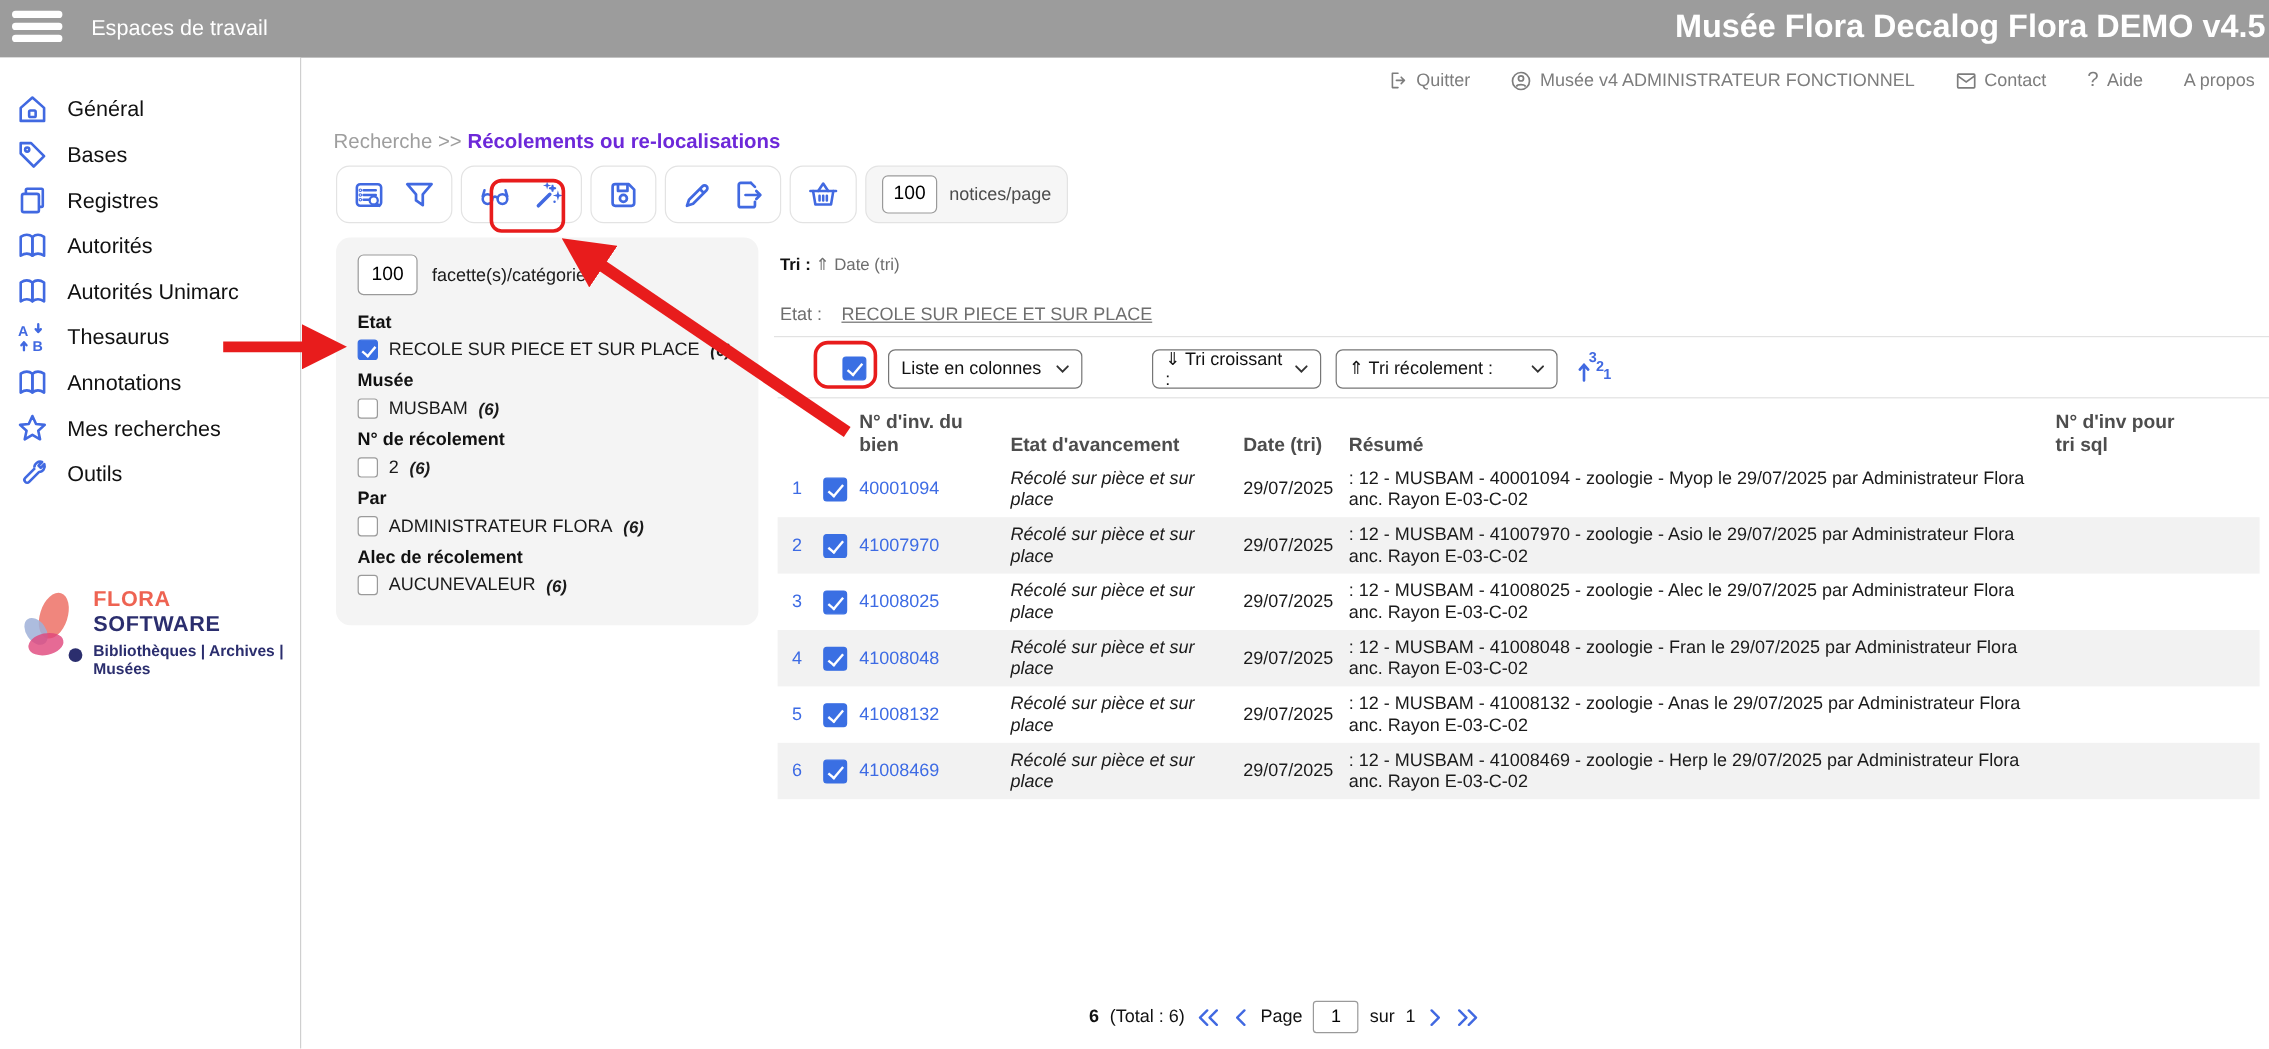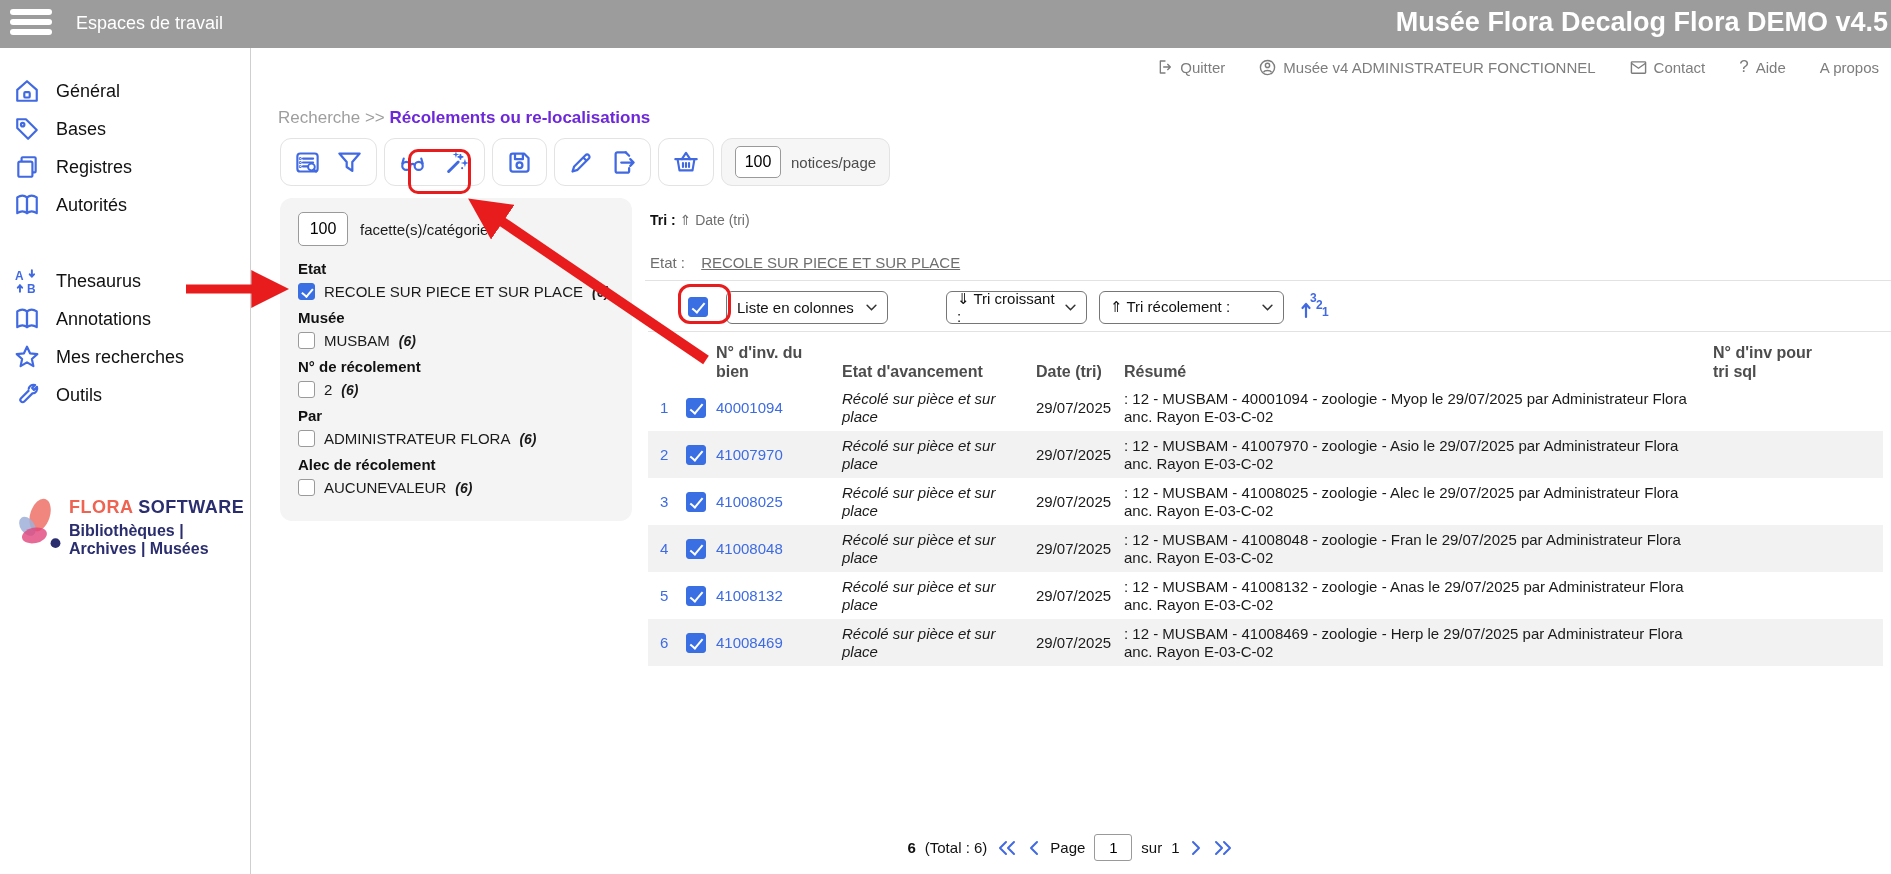--- a/index.html
+++ b/index.html
@@ -22,21 +22,21 @@
   
   .sidebar { position:absolute; left:0; top:48px; width:250px; height:677px; background:#fff; }
   .v-divider { position:absolute; left:250px; top:48px; width:1px; height:826px; background:#cfcfcf; }
   .nav-item { position:absolute; left:0; width:250px; height:38px; display:flex; align-items:center; gap:16px;
     padding-left:14px; font-size:18px; color:#111; cursor:pointer; }
   .nav-item svg { flex:0 0 auto; display:block; }
   .logo { position:absolute; left:12px; top:436px; display:flex; align-items:center; gap:5px; }
   .logo-text .brand { font-size:18px; font-weight:bold; letter-spacing:.5px; }
   .logo-text .brand .b1 { color:#ee6352; }
   .logo-text .brand .b2 { color:#2b2e6e; }
-  .logo-text .tagline { font-size:16px; font-weight:bold; color:#2b2e6e; margin-top:4px; }
+  .logo-text .tagline { font-size:13px; font-weight:bold; color:#2b2e6e; margin-top:4px; }
   
   .breadcrumb { position:absolute; left:278px; top:108px; font-size:17px; color:#9e9e9e; }
   .breadcrumb .current { font-weight:bold; color:#6d28d9; }
   
   .toolbar { position:absolute; left:280px; top:138px; display:flex; gap:7px; align-items:center; }
   .tb-group { height:48px; background:#fff; border:1px solid #e3e3e3; border-radius:11px;
     display:flex; align-items:center; gap:15px; padding:0 13px; cursor:pointer; }
   .tb-group svg { display:block; }
   .notices-box { height:48px; background:#f6f6f6; border:1px solid #e3e3e3; border-radius:11px;
     display:flex; align-items:center; gap:10px; padding:0 13px; }
@@ -62,21 +62,21 @@
     border-right:2.2px solid #fff; border-bottom:2.2px solid #fff; transform:rotate(40deg); }
   .cb.big { width:20px; height:20px; }
   .cb.big.checked::after { left:6px; top:2px; width:5px; height:11px; }
   
   .tri-line { position:absolute; left:650px; top:212px; font-size:14px; color:#6e6e6e; }
   .tri-line .lbl { font-weight:bold; color:#111; }
   .etat-line { position:absolute; left:650px; top:254px; font-size:15px; color:#6e6e6e; }
   .etat-line .val { text-decoration:underline; margin-left:12px; cursor:pointer; }
   .hr1 { position:absolute; left:645px; top:280px; width:1246px; height:1px; background:#e2e2e2; }
   .hr2 { position:absolute; left:648px; top:331px; width:1243px; height:1px; background:#e2e2e2; }
-  .controls { position:absolute; left:650px; top:290px; display:flex; align-items:center; }
+  .controls { position:absolute; left:664px; top:290px; display:flex; align-items:center; }
   .controls .cb-wrap { margin-left:38px; }
   .dd { height:33px; background:#fff; border:1px solid #767676; border-radius:6px;
     display:flex; align-items:center; justify-content:space-between; padding:0 10px;
     font-size:15px; color:#111; cursor:pointer; }
   .dd-view  { width:162px; margin-left:18px; }
   .dd-asc   { width:141px; margin-left:58px; }
   .dd-desc  { width:185px; margin-left:12px; }
   .dd svg { flex:0 0 auto; margin-left:8px; }
   .sort321 { margin-left:12px; cursor:pointer; }
   
@@ -176,20 +176,27 @@
         </svg>
       <span>Registres</span>
     </div>
     <div class="nav-item" style="top:138px">
       <svg width="26" height="26" viewBox="0 0 24 24" fill="none" stroke="#4169e1" stroke-width="2" stroke-linejoin="round">
           <path d="M3 5 C6 3 9.5 3 12 5 V19.5 C9.5 17.5 6 17.5 3 19.5 Z"></path>
           <path d="M21 5 C18 3 14.5 3 12 5 V19.5 C14.5 17.5 18 17.5 21 19.5 Z"></path>
         </svg>
       <span>Autorités</span>
     </div>
+    <div class="nav-item" style="top:176px">
+      <svg width="26" height="26" viewBox="0 0 24 24" fill="none" stroke="#4169e1" stroke-width="2" stroke-linejoin="round">
+          <path d="M3 5 C6 3 9.5 3 12 5 V19.5 C9.5 17.5 6 17.5 3 19.5 Z"></path>
+          <path d="M21 5 C18 3 14.5 3 12 5 V19.5 C14.5 17.5 18 17.5 21 19.5 Z"></path>
+        </svg>
+      <span>Autorités Unimarc</span>
+    </div>
     <div class="nav-item" style="top:214px">
       <svg width="26" height="26" viewBox="0 0 24 24" fill="#4169e1">
           <text x="1" y="11" font-size="11" font-weight="bold" font-family="Liberation Sans, sans-serif">A</text>
           <text x="12" y="23" font-size="11" font-weight="bold" font-family="Liberation Sans, sans-serif">B</text>
           <path d="M16.5 2 V8 M16.5 8 L14.5 5.8 M16.5 8 L18.5 5.8" stroke="#4169e1" stroke-width="1.8" fill="none" stroke-linecap="round"></path>
           <path d="M5.5 22 V16 M5.5 16 L3.5 18.2 M5.5 16 L7.5 18.2" stroke="#4169e1" stroke-width="1.8" fill="none" stroke-linecap="round"></path>
         </svg>
       <span>Thesaurus</span>
     </div>
     <div class="nav-item" style="top:252px">

